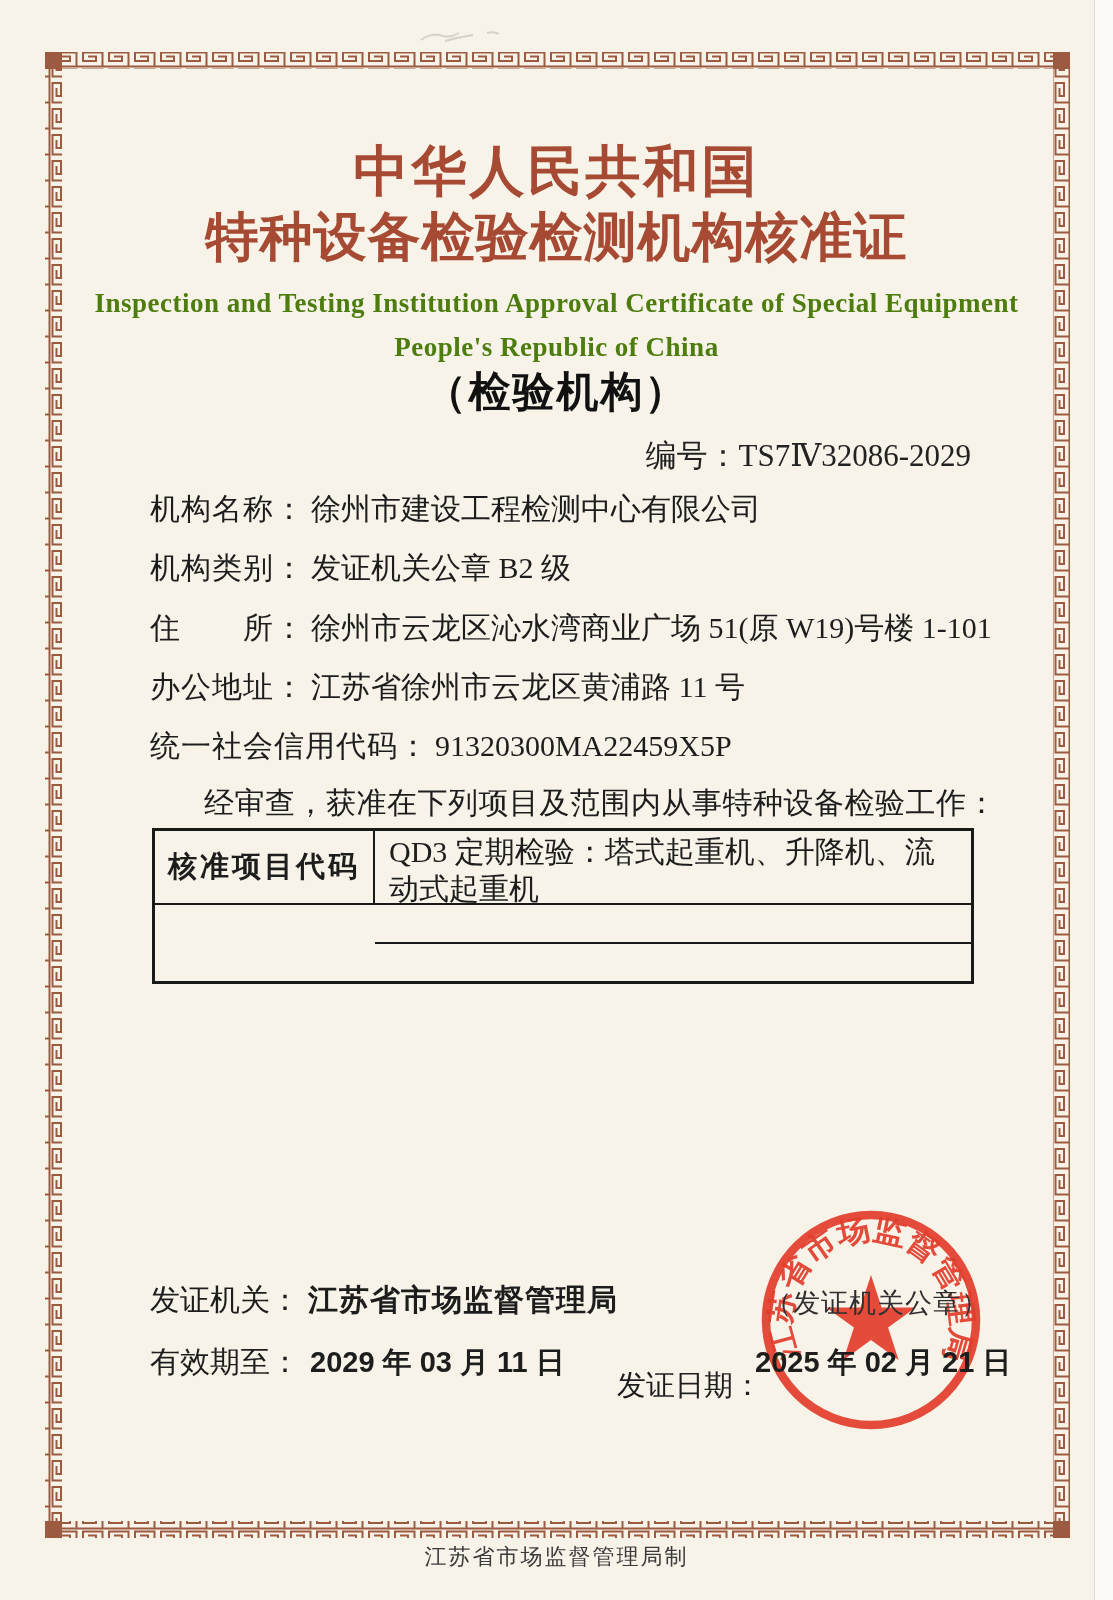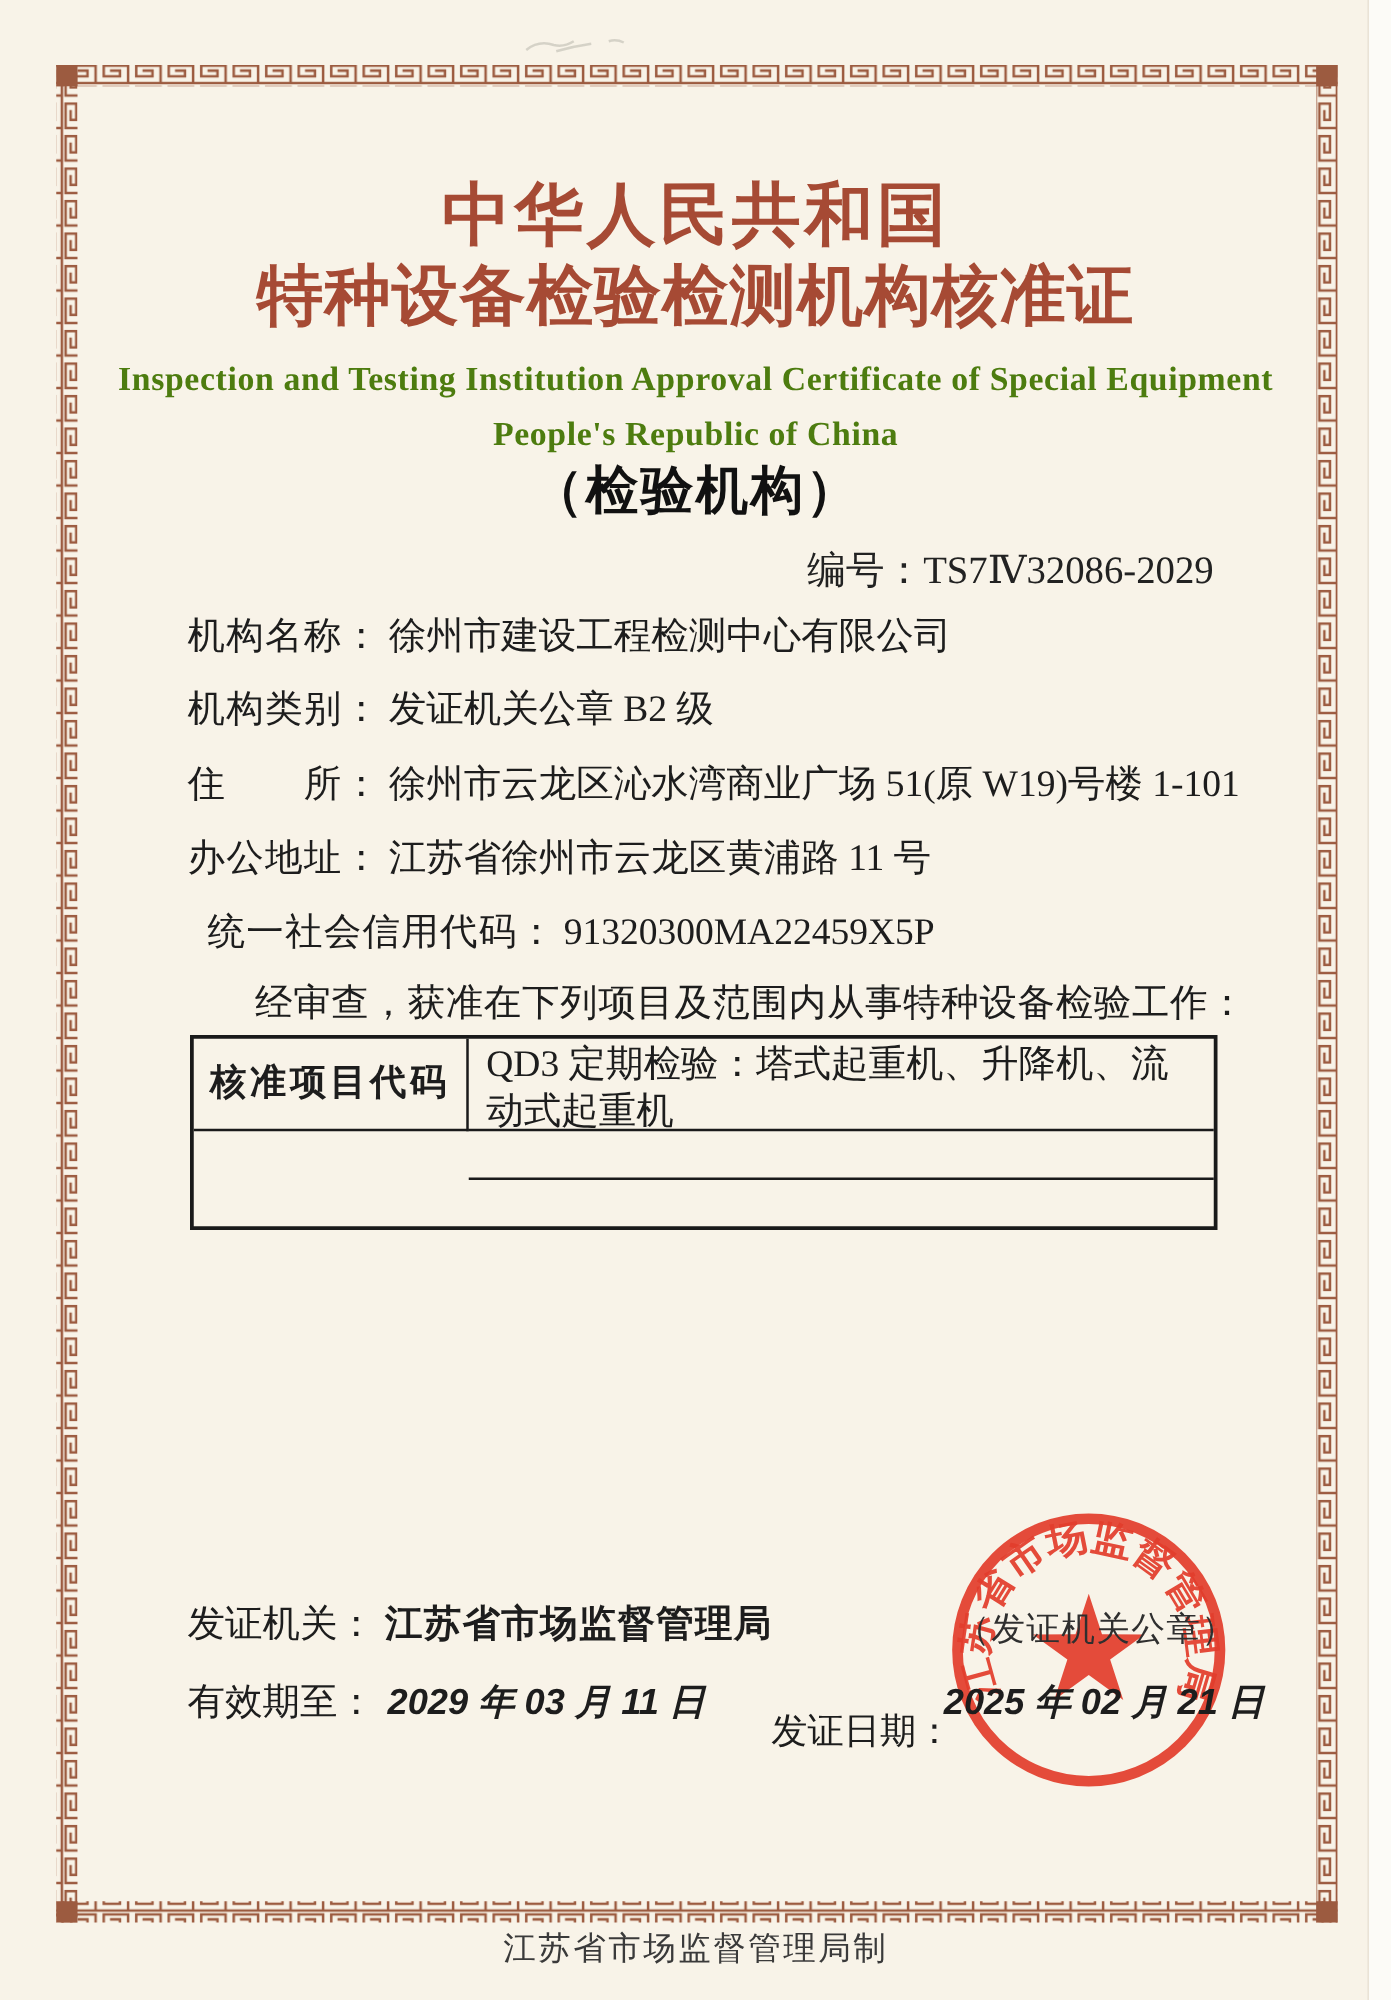--- a/index.html
+++ b/index.html
@@ -17,45 +17,45 @@
   .title-cn-1{top:140px;font-size:55px;font-weight:bold;letter-spacing:3px;}
   .title-cn-2{top:207px;font-size:53px;font-weight:bold;letter-spacing:1px;}
   .title-en{font-weight:bold;color:#4d7c0f;font-size:27px;letter-spacing:0.5px;}
   .title-en-1{top:288px;}
   .title-en-2{top:332px;}
   .subtitle{top:368px;font-size:42px;color:#111;font-family:"Liberation Sans","DejaVu Sans",sans-serif;font-weight:bold;letter-spacing:2px;}
   .number-line{top:438px;right:142px;font-size:31px;color:#222;}
   .field{left:150px;width:880px;font-size:30px;white-space:nowrap;}
   .field .lbl{letter-spacing:1px;}
   .field .val{padding-left:6px;}
-  .f0{top:492px;} .f1{top:551px;} .f2{top:611px;} .f3{top:670px;} .f4{top:729px;margin-left:16px;}
+  .f0{top:492px;} .f1{top:551px;} .f2{top:611px;} .f3{top:670px;} .f4{top:729px;}
   .statement{top:786px;left:204px;font-size:30px;letter-spacing:0.5px;}
   .approval-table{
     left:152px;top:828px;width:822px;height:156px;
     border:3px solid #1a1a1a;display:grid;box-sizing:border-box;
     grid-template-columns:220px 1fr;grid-template-rows:74px 39px 1fr;
     background:transparent;
   }
   .approval-table > div{box-sizing:border-box;}
   .t-c1r1{grid-row:1;grid-column:1;border-right:2px solid #1a1a1a;border-bottom:2px solid #1a1a1a;
     display:flex;align-items:center;justify-content:center;font-weight:bold;font-size:29px;letter-spacing:3px;}
   .t-c2r1{grid-row:1;grid-column:2;border-bottom:2px solid #1a1a1a;padding:3px 14px 0 14px;font-size:30px;line-height:1.22;}
   .t-c1r23{grid-row:2/4;grid-column:1;border-right:2px solid #1a1a1a;
     display:flex;align-items:center;justify-content:center;font-size:30px;letter-spacing:6px;}
   .t-c2r2{grid-row:2;grid-column:2;border-bottom:2px solid #1a1a1a;}
   .t-c2r3{grid-row:3;grid-column:2;}
   .issuer-line{top:1283px;left:150px;font-size:30px;}
   .issuer-line .val{font-weight:bold;padding-left:8px;letter-spacing:1px;}
   .valid-line{top:1345px;left:150px;font-size:30px;}
-  .date-strong{font-family:"Liberation Sans","DejaVu Sans",sans-serif;font-weight:bold;padding-left:10px;font-size:29px;font-style:italic;}
+  .date-strong{font-family:"Liberation Sans","DejaVu Sans",sans-serif;font-weight:bold;padding-left:10px;font-size:29px;}
   .issue-label{top:1369px;left:617px;font-size:29px;}
   .issue-date{top:1346px;left:755px;font-size:29px;z-index:6;}
   .seal-svg{left:754px;top:1203px;width:234px;height:234px;mix-blend-mode:multiply;z-index:4;}
   .seal-note{top:1288px;left:752px;width:250px;text-align:center;font-size:27px;color:#2f2f2f;z-index:5;letter-spacing:1px;}
-  .maker-line{top:1544px;font-size:26px;letter-spacing:2px;color:#3a3a3a;}
+  .maker-line{top:1544px;font-size:22px;letter-spacing:2px;color:#3a3a3a;}
   .frame-svg{position:absolute;left:0;top:0;z-index:1;}
   .content{position:absolute;inset:0;z-index:2;}
   .smudge{left:415px;top:18px;opacity:0.45;}
 </style>
 </head>
 <body>
 
 <div class="page">
 
   <svg class="frame-svg" width="1113" height="1600" viewBox="0 0 1113 1600" aria-hidden="true">

